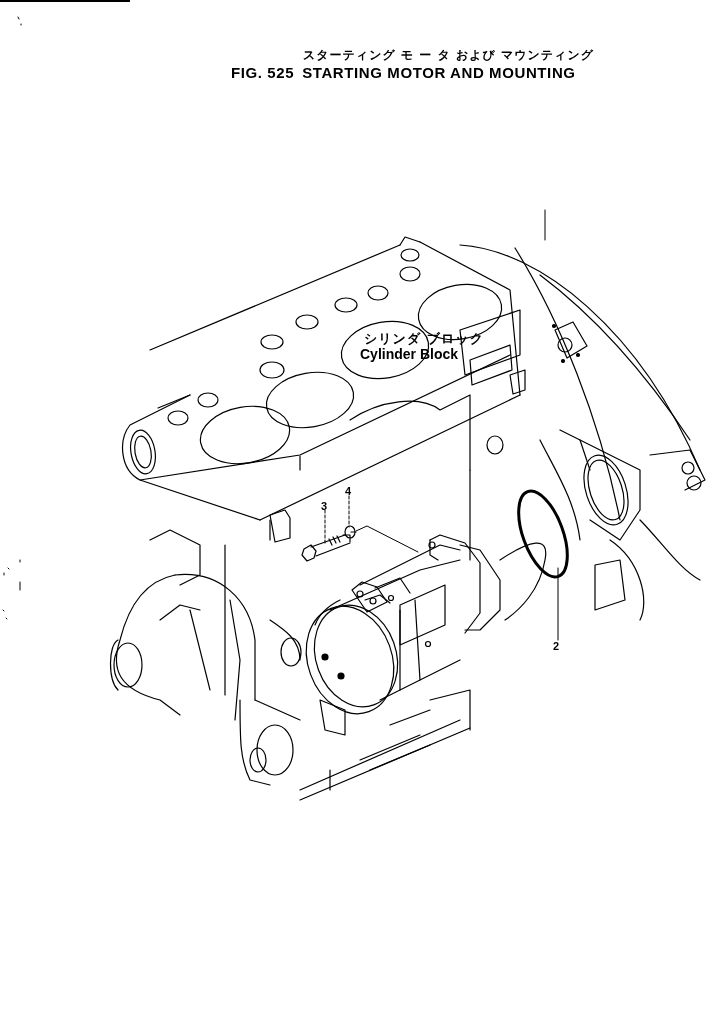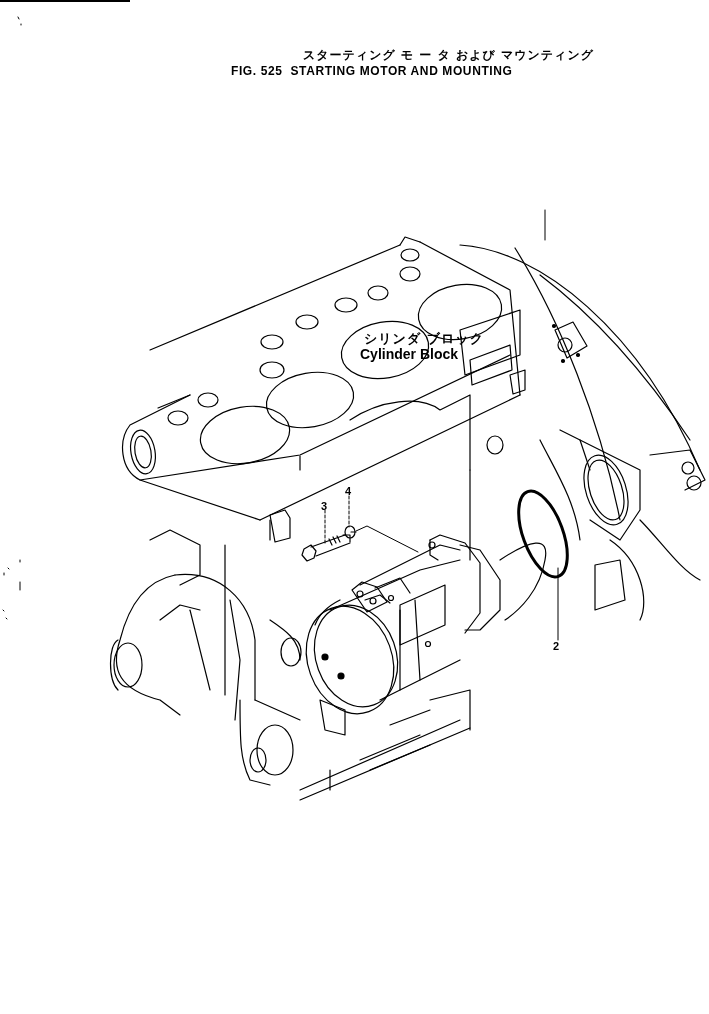--- a/index.html
+++ b/index.html
@@ -1,19 +1,19 @@
 <!DOCTYPE html>
 <html><head>
   <meta charset="utf-8">
   <style>
     html, body { margin: 0; padding: 0; background: #ffffff; }
     body { width: 709px; height: 1014px; position: relative; overflow: hidden; font-family: "Liberation Sans", sans-serif; color: #000; }
     .topline { position: absolute; left: 0; top: 0; width: 130px; height: 2px; background: #000; }
     .title-jp { position: absolute; left: 303px; top: 47px; font-size: 12px; font-weight: bold; letter-spacing: 1px; white-space: nowrap; font-family: "DejaVu Sans", sans-serif; }
-    .title-en { position: absolute; left: 231px; top: 64px; font-size: 12px; font-weight: bold; letter-spacing: 0.6px; white-space: nowrap; }
+    .title-en { position: absolute; left: 231px; top: 64px; font-size: 15px; font-weight: bold; letter-spacing: 0.6px; white-space: nowrap; }
     .title-en span { margin-right: 8px; }
     svg.diagram { position: absolute; left: 0; top: 0; }
     .lbl { position: absolute; font-weight: bold; font-size: 11px; }
     .cb-jp { position: absolute; left: 364px; top: 330px; font-size: 13px; font-weight: bold; font-family: "DejaVu Sans", sans-serif; white-space: nowrap; letter-spacing: 1px; }
     .cb-en { position: absolute; left: 360px; top: 338px; font-size: 14px; font-weight: bold; white-space: nowrap; margin-top: 8px; }
   </style>
 </head>
 <body>
 
 <div class="topline"></div>

